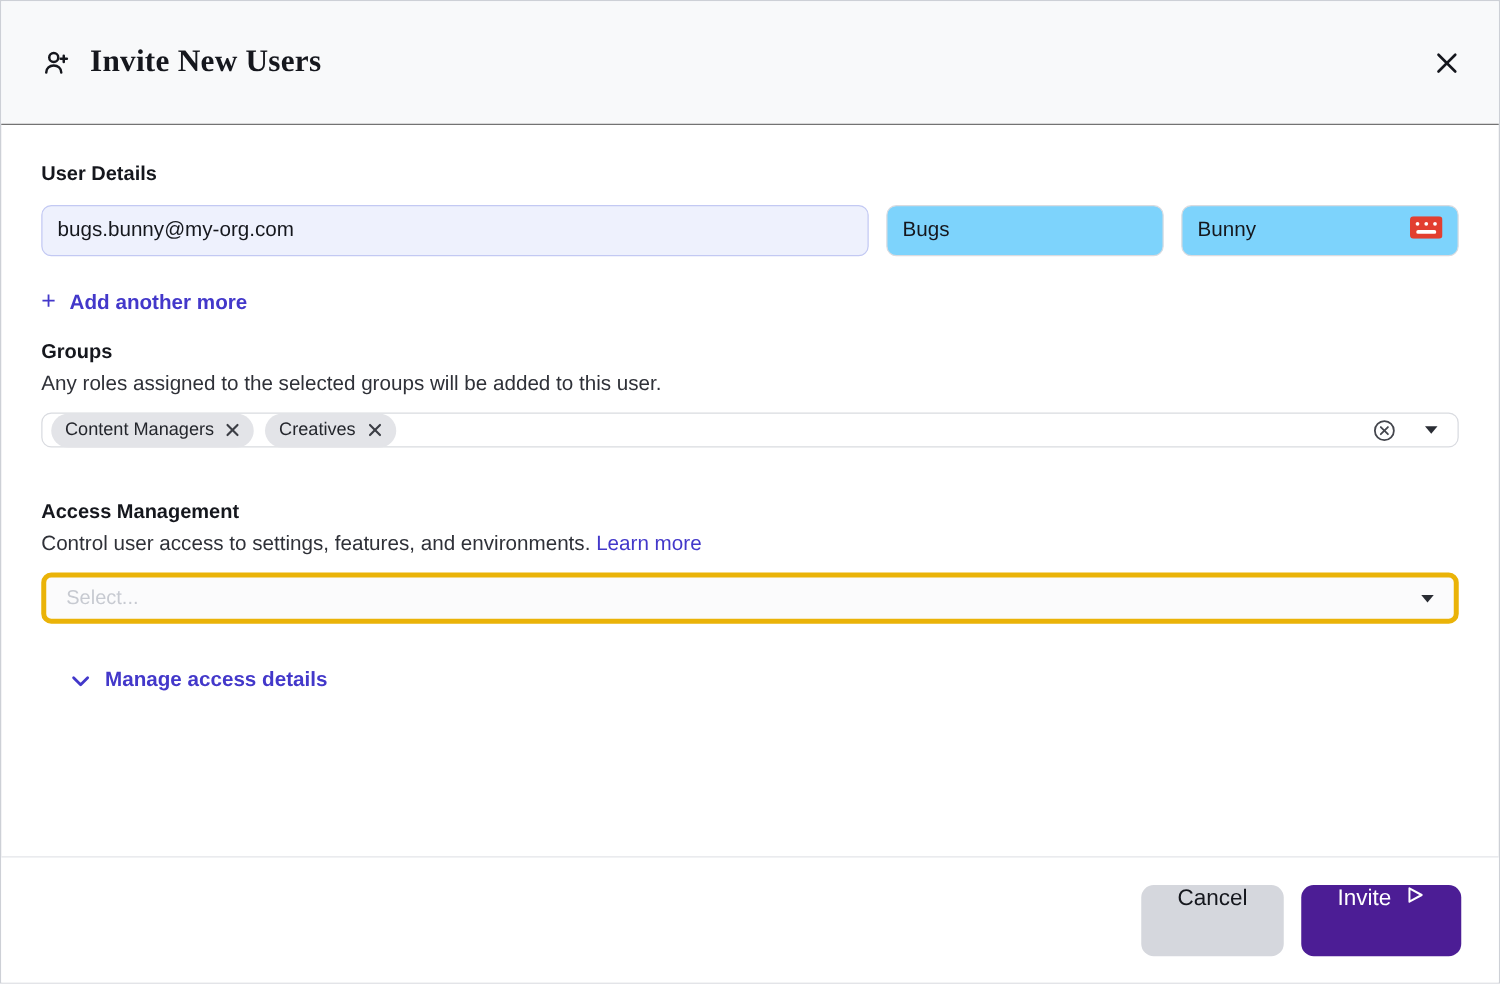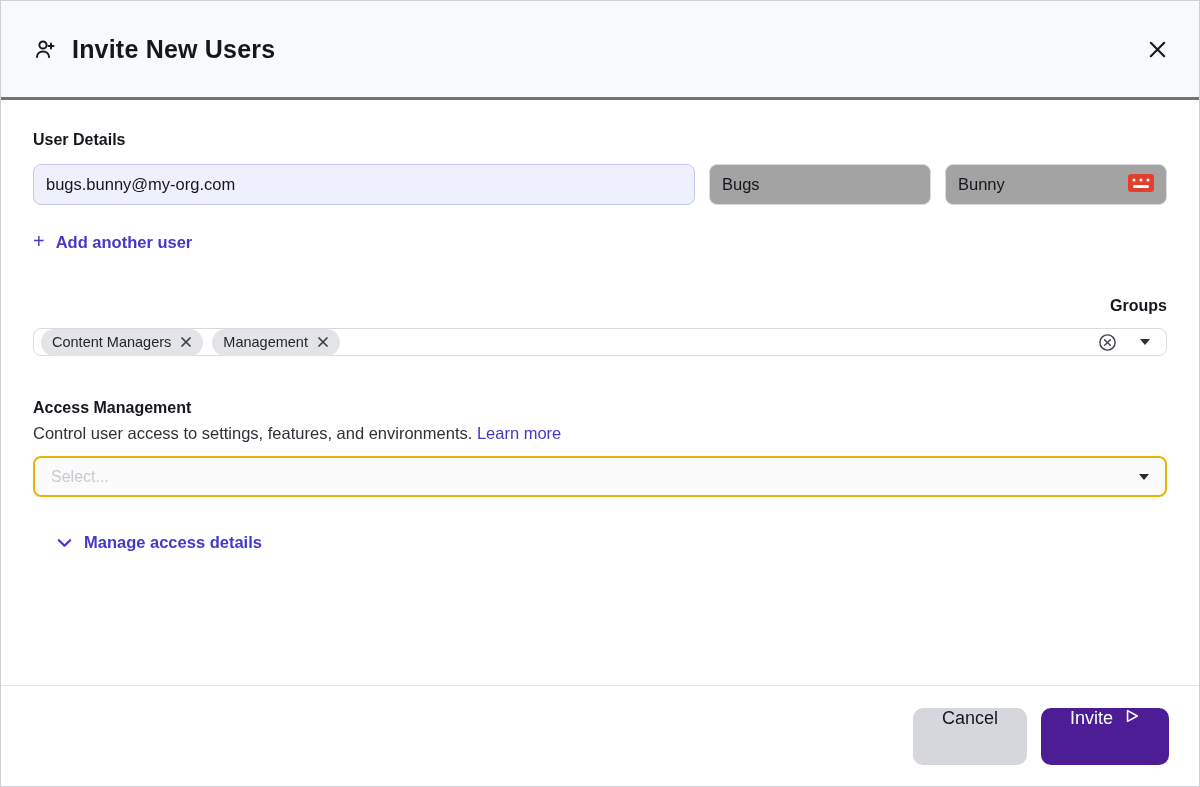--- a/index.html
+++ b/index.html
@@ -2,55 +2,55 @@
 <html><head>
 <meta charset="utf-8">
 <style>
   * { margin:0; padding:0; box-sizing:border-box; }
   html, body { width:1200px; height:787px; }
   body { font-family:"Liberation Sans", sans-serif; background:#ffffff; color:#15171d; }
 
   .modal { width:1200px; height:787px; border:1px solid #cdd0d6; background:#ffffff; display:flex; flex-direction:column; }
 
   
-  .modal-header { flex:0 0 99px; background:#f8f9fa; border-bottom:3px solid #737373; display:flex; align-items:center; padding:0 26px 0 32px; }
+  .modal-header { flex:0 0 99px; background:#f8f9fa; border-bottom:1px solid #737373; display:flex; align-items:center; padding:0 26px 0 32px;font-family:Liberation Serif, serif; }
   .title-icon { display:flex; margin-right:15px; }
   .modal-title { font-size:25px; font-weight:700; color:#15171d; letter-spacing:.2px; }
   .close-btn { margin-left:auto; background:none; border:none; cursor:pointer; display:flex; padding:4px; }
 
   
   .modal-body { flex:1 1 auto; padding:31px 32px 0 32px; overflow:hidden; }
   .section-heading { font-size:16px; font-weight:700; color:#15171d; }
   .section-desc { font-size:16.5px; color:#2f3138; margin-top:7px; }
 
   .inputs-row { display:flex; gap:14px; margin-top:15px; }
-  .input-box { height:41px; border:1px solid #d9dbe0; border-radius:8px; background:#a3a3a3; display:flex; align-items:center; padding:0 12px; font-size:16.5px; }
+  .input-box { height:41px; border:1px solid #d9dbe0; border-radius:8px; background:#7dd3fc; display:flex; align-items:center; padding:0 12px; font-size:16.5px; }
   .native { border:none; outline:none; background:transparent; font:inherit; color:#15171d; width:100%; min-width:0; }
   .native::placeholder { color:#c7cad1; }
   .email-box { flex:1 1 auto; background:#eef1fd; border-color:#c3c9f3; }
   .name-box { flex:0 0 222px; }
 
   .pw-icon { flex:0 0 auto; margin-left:8px; }
 
   .link-row { margin-top:27px; display:inline-flex; align-items:center; gap:11px; color:#4338ca; font-weight:700; font-size:16.5px; cursor:pointer; }
   .plus-glyph { font-size:20px; font-weight:400; line-height:1; position:relative; top:-1px; }
 
-  .groups-section { margin-top:44px;text-align:right; }
+  .groups-section { margin-top:20px; }
 
   .multiselect { margin-top:13px; height:28px; border:1px solid #d9dbe0; border-radius:8px; background:#ffffff; display:flex; align-items:center; padding:0 16px 0 7px; gap:9px; }
   .chip { background:#e3e4e8; border-radius:14px; height:27px; display:inline-flex; align-items:center; gap:9px; padding:0 11px; font-size:14.5px; color:#24262c; cursor:pointer; white-space:nowrap; }
   .chip svg { display:block; }
   .ms-spacer { flex:1 1 auto; }
   .clear-icon { display:flex; cursor:pointer; margin-right:14px; }
   .caret { width:0; height:0; border-left:5.5px solid transparent; border-right:5.5px solid transparent; border-top:6.5px solid #2a2d34; cursor:pointer; }
 
   .access-section { margin-top:43px; }
   .inline-link { color:#4338ca; cursor:pointer; }
 
-  .select-box { margin-top:13px; height:41px; border:2px solid #eab308; border-radius:8px; background:#fbfbfc; display:flex; align-items:center; padding:0 16px; }
+  .select-box { margin-top:13px; height:41px; border:4px solid #eab308; border-radius:8px; background:#fbfbfc; display:flex; align-items:center; padding:0 16px; }
 
   .manage-row { margin-top:36px; margin-left:24px; display:inline-flex; align-items:center; gap:12px; color:#4338ca; font-weight:700; font-size:16.5px; cursor:pointer; }
 
   
   .modal-footer { flex:0 0 101px; border-top:1px solid #e3e5e9; display:flex; align-items:center; justify-content:flex-end; gap:14px; padding:0 30px 0 0; background:#ffffff; }
   .btn { height:57px; border:none; border-radius:10px; font-family:inherit; font-size:18px; font-weight:400; padding:0 29px; cursor:pointer; display:inline-flex; align-items:flex-start; gap:11px; }
   .btn-cancel { background:#d5d7dd; color:#15171d; }
   .btn-invite { background:#4c1d95; color:#ffffff; }
 </style>
 </head>
@@ -95,36 +95,37 @@
               <circle cx="6" cy="6" r="1.5" fill="#ffffff"></circle>
               <circle cx="13" cy="6" r="1.5" fill="#ffffff"></circle>
               <circle cx="20" cy="6" r="1.5" fill="#ffffff"></circle>
               <rect x="5" y="11" width="16" height="3" rx="1.5" fill="#ffffff"></rect>
             </svg>
           </span>
         </div>
       </div>
       <div class="link-row">
         <span class="plus-glyph">+</span>
-        <span>Add another user</span>
+        <span>Add another more</span>
       </div>
     </section>
 
     <section class="groups-section">
       <h2 class="section-heading">Groups</h2>
+      <p class="section-desc">Any roles assigned to the selected groups will be added to this user.</p>
       <div class="multiselect">
         <span class="chip">
           <span>Content Managers</span>
           <svg width="12" height="12" viewBox="0 0 12 12" fill="none" stroke="#3c3e45" stroke-width="1.7" stroke-linecap="round">
             <path d="M2 2 L10 10"></path>
               <path d="M10 2 L2 10"></path>
           </svg>
         </span>
         <span class="chip">
-          <span>Management</span>
+          <span>Creatives</span>
           <svg width="12" height="12" viewBox="0 0 12 12" fill="none" stroke="#3c3e45" stroke-width="1.7" stroke-linecap="round">
             <path d="M2 2 L10 10"></path>
               <path d="M10 2 L2 10"></path>
           </svg>
         </span>
         <span class="ms-spacer"></span>
         <span class="clear-icon">
           <svg width="19" height="19" viewBox="0 0 20 20" fill="none" stroke="#44464d" stroke-width="1.5" stroke-linecap="round">
             <circle cx="10" cy="10" r="8"></circle>
             <path d="M7 7 L13 13"></path>

